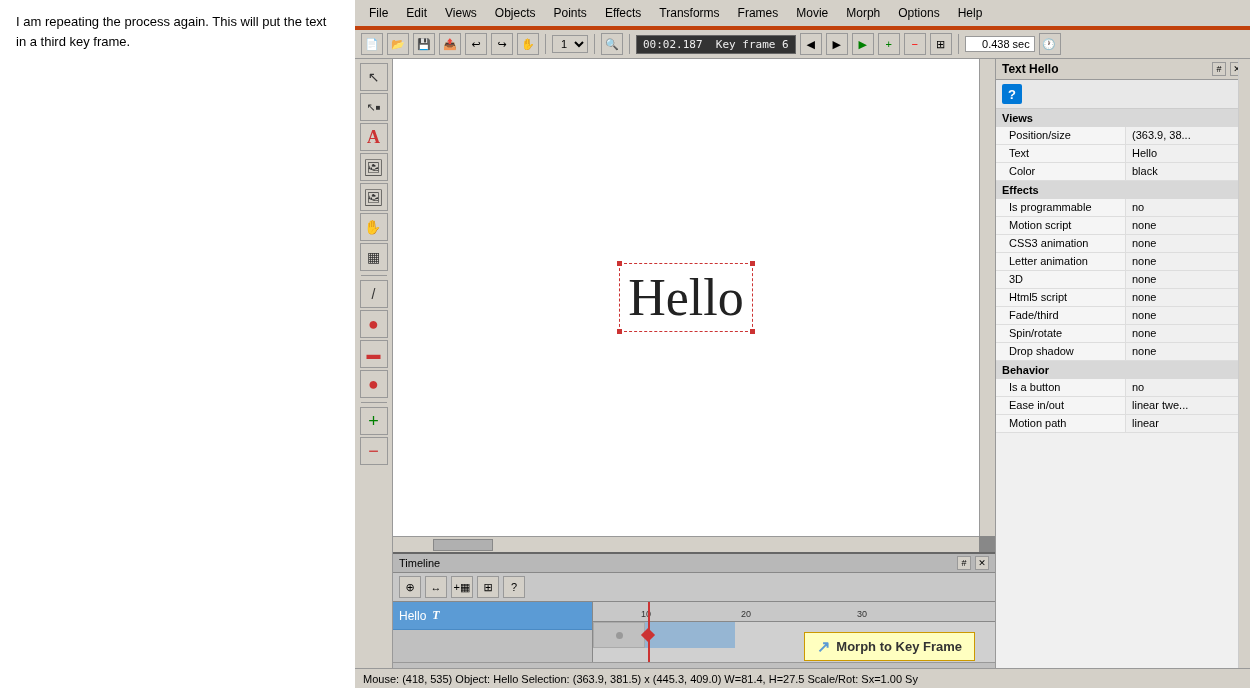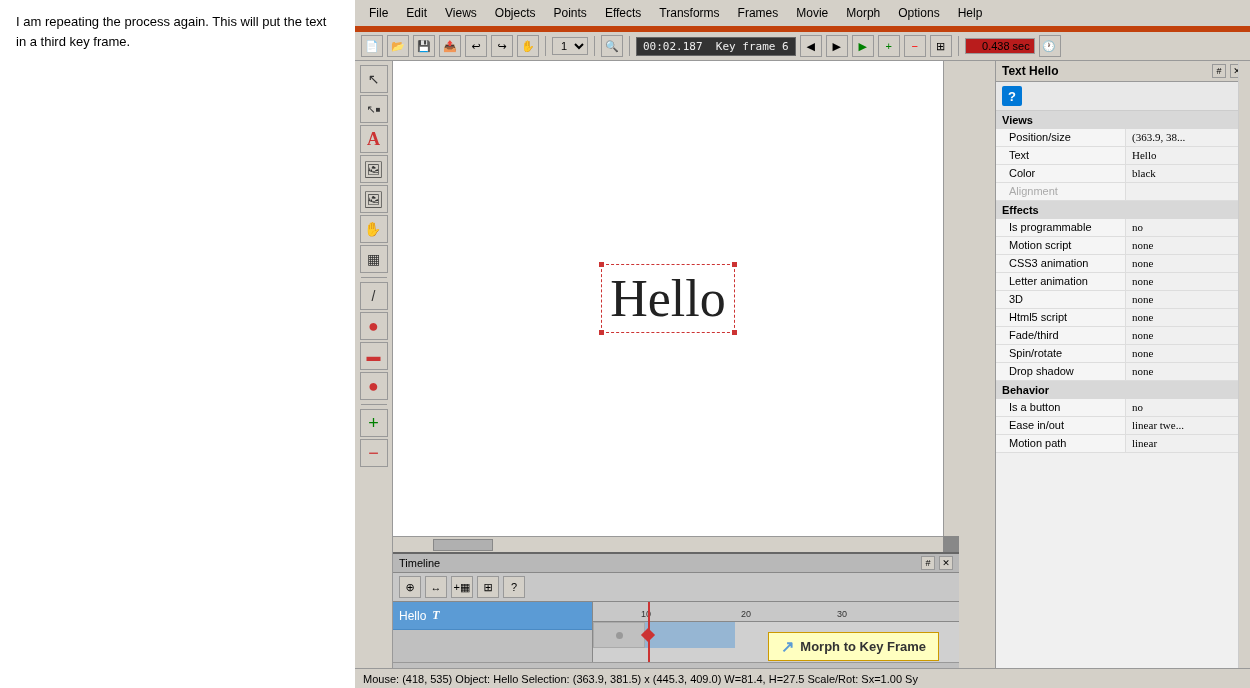--- a/index.html
+++ b/index.html
@@ -24,21 +24,21 @@
       background: #d4d0c8;
     }
 
     
     #menubar {
       background: #d4d0c8;
       display: flex;
       align-items: center;
       padding: 4px 6px;
       gap: 2px;
-      border-bottom: 6px solid #c2410c;
+      border-bottom: 4px solid #c2410c;
     }
     .menu-item {
       padding: 2px 8px;
       cursor: pointer;
       font-size: 12px;
       color: #000;
     }
 
     
     #toolbar {
@@ -68,21 +68,21 @@
       min-width: 120px;
     }
     .toolbar-zoom {
       background: #d4d0c8;
       border: 1px solid #999;
       font-size: 11px;
       padding: 1px 4px;
       width: 36px;
     }
     .toolbar-duration {
-      background: #b91c1c;
+      background: #ffffff;
       border: 1px solid #999;
       font-size: 11px;
       padding: 1px 4px;
       min-width: 70px;
       text-align: right;
     }
 
     
     #main-content {
       flex: 1;
@@ -277,21 +277,20 @@
 
     
     #properties-panel {
       width: 255px;
       min-width: 255px;
       background: #f0f0f0;
       border-left: 1px solid #999;
       display: flex;
       flex-direction: column;
       overflow: hidden;
-      margin-left: 36px;
     }
     #panel-header {
       background: #d4d0c8;
       display: flex;
       align-items: center;
       justify-content: space-between;
       padding: 3px 6px;
       border-bottom: 1px solid #999;
       font-size: 12px;
       font-weight: bold;
@@ -343,21 +342,20 @@
       padding: 2px 13px;
       color: #000;
       border-right: 1px solid #ddd;
       background: #f5f5f5;
     }
     .prop-name.greyed { color: #aaa; }
     .prop-value {
       flex: 1;
       padding: 2px 6px;
       color: #000;
-      font-family: Liberation Serif, serif;
     }
 
     
     #statusbar {
       height: 20px;
       background: #d4d0c8;
       border-top: 1px solid #999;
       display: flex;
       align-items: center;
       padding: 0 8px;
@@ -477,21 +475,21 @@
           <div id="timeline-tracks">
             <div class="track-label">
               <span>Hello</span>
               <span class="track-icon">T</span>
             </div>
           </div>
           <div id="timeline-ruler-area">
             <div id="timeline-ruler">
               <span style="position:absolute;left:48px;">10</span>
               <span style="position:absolute;left:148px;">20</span>
-              <span style="position:absolute;left:244px;">30</span>
+              <span style="position:absolute;left:264px;">30</span>
             </div>
             <div id="playhead"></div>
 
             <div style="position:absolute;top:20px;left:0;height:26px;width:100%;display:flex;align-items:center;">
               <div style="position:absolute;left:0;top:0;width:52px;height:26px;background:#c0c0c0;border:1px solid #aaa;display:flex;align-items:center;justify-content:center;">
                 <div style="width:7px;height:7px;background:#999;border-radius:50%;"></div>
               </div>
               <div style="position:absolute;left:52px;top:0;width:90px;height:26px;background:#5b9bd5;opacity:0.5;"></div>
 
               <div style="position:absolute;left:50px;top:8px;width:10px;height:10px;background:#cc3333;transform:rotate(45deg);"></div>
@@ -528,24 +526,20 @@
           <div class="prop-value">(363.9, 38...</div>
         </div>
         <div class="prop-row">
           <div class="prop-name">Text</div>
           <div class="prop-value">Hello</div>
         </div>
         <div class="prop-row">
           <div class="prop-name">Color</div>
           <div class="prop-value">black</div>
         </div>
-        <div class="prop-row">
-          <div class="prop-name greyed">Alignment</div>
-          <div class="prop-value"></div>
-        </div>
 
         <div class="prop-section-header">Effects</div>
         <div class="prop-row">
           <div class="prop-name">Is programmable</div>
           <div class="prop-value">no</div>
         </div>
         <div class="prop-row">
           <div class="prop-name">Motion script</div>
           <div class="prop-value">none</div>
         </div>

